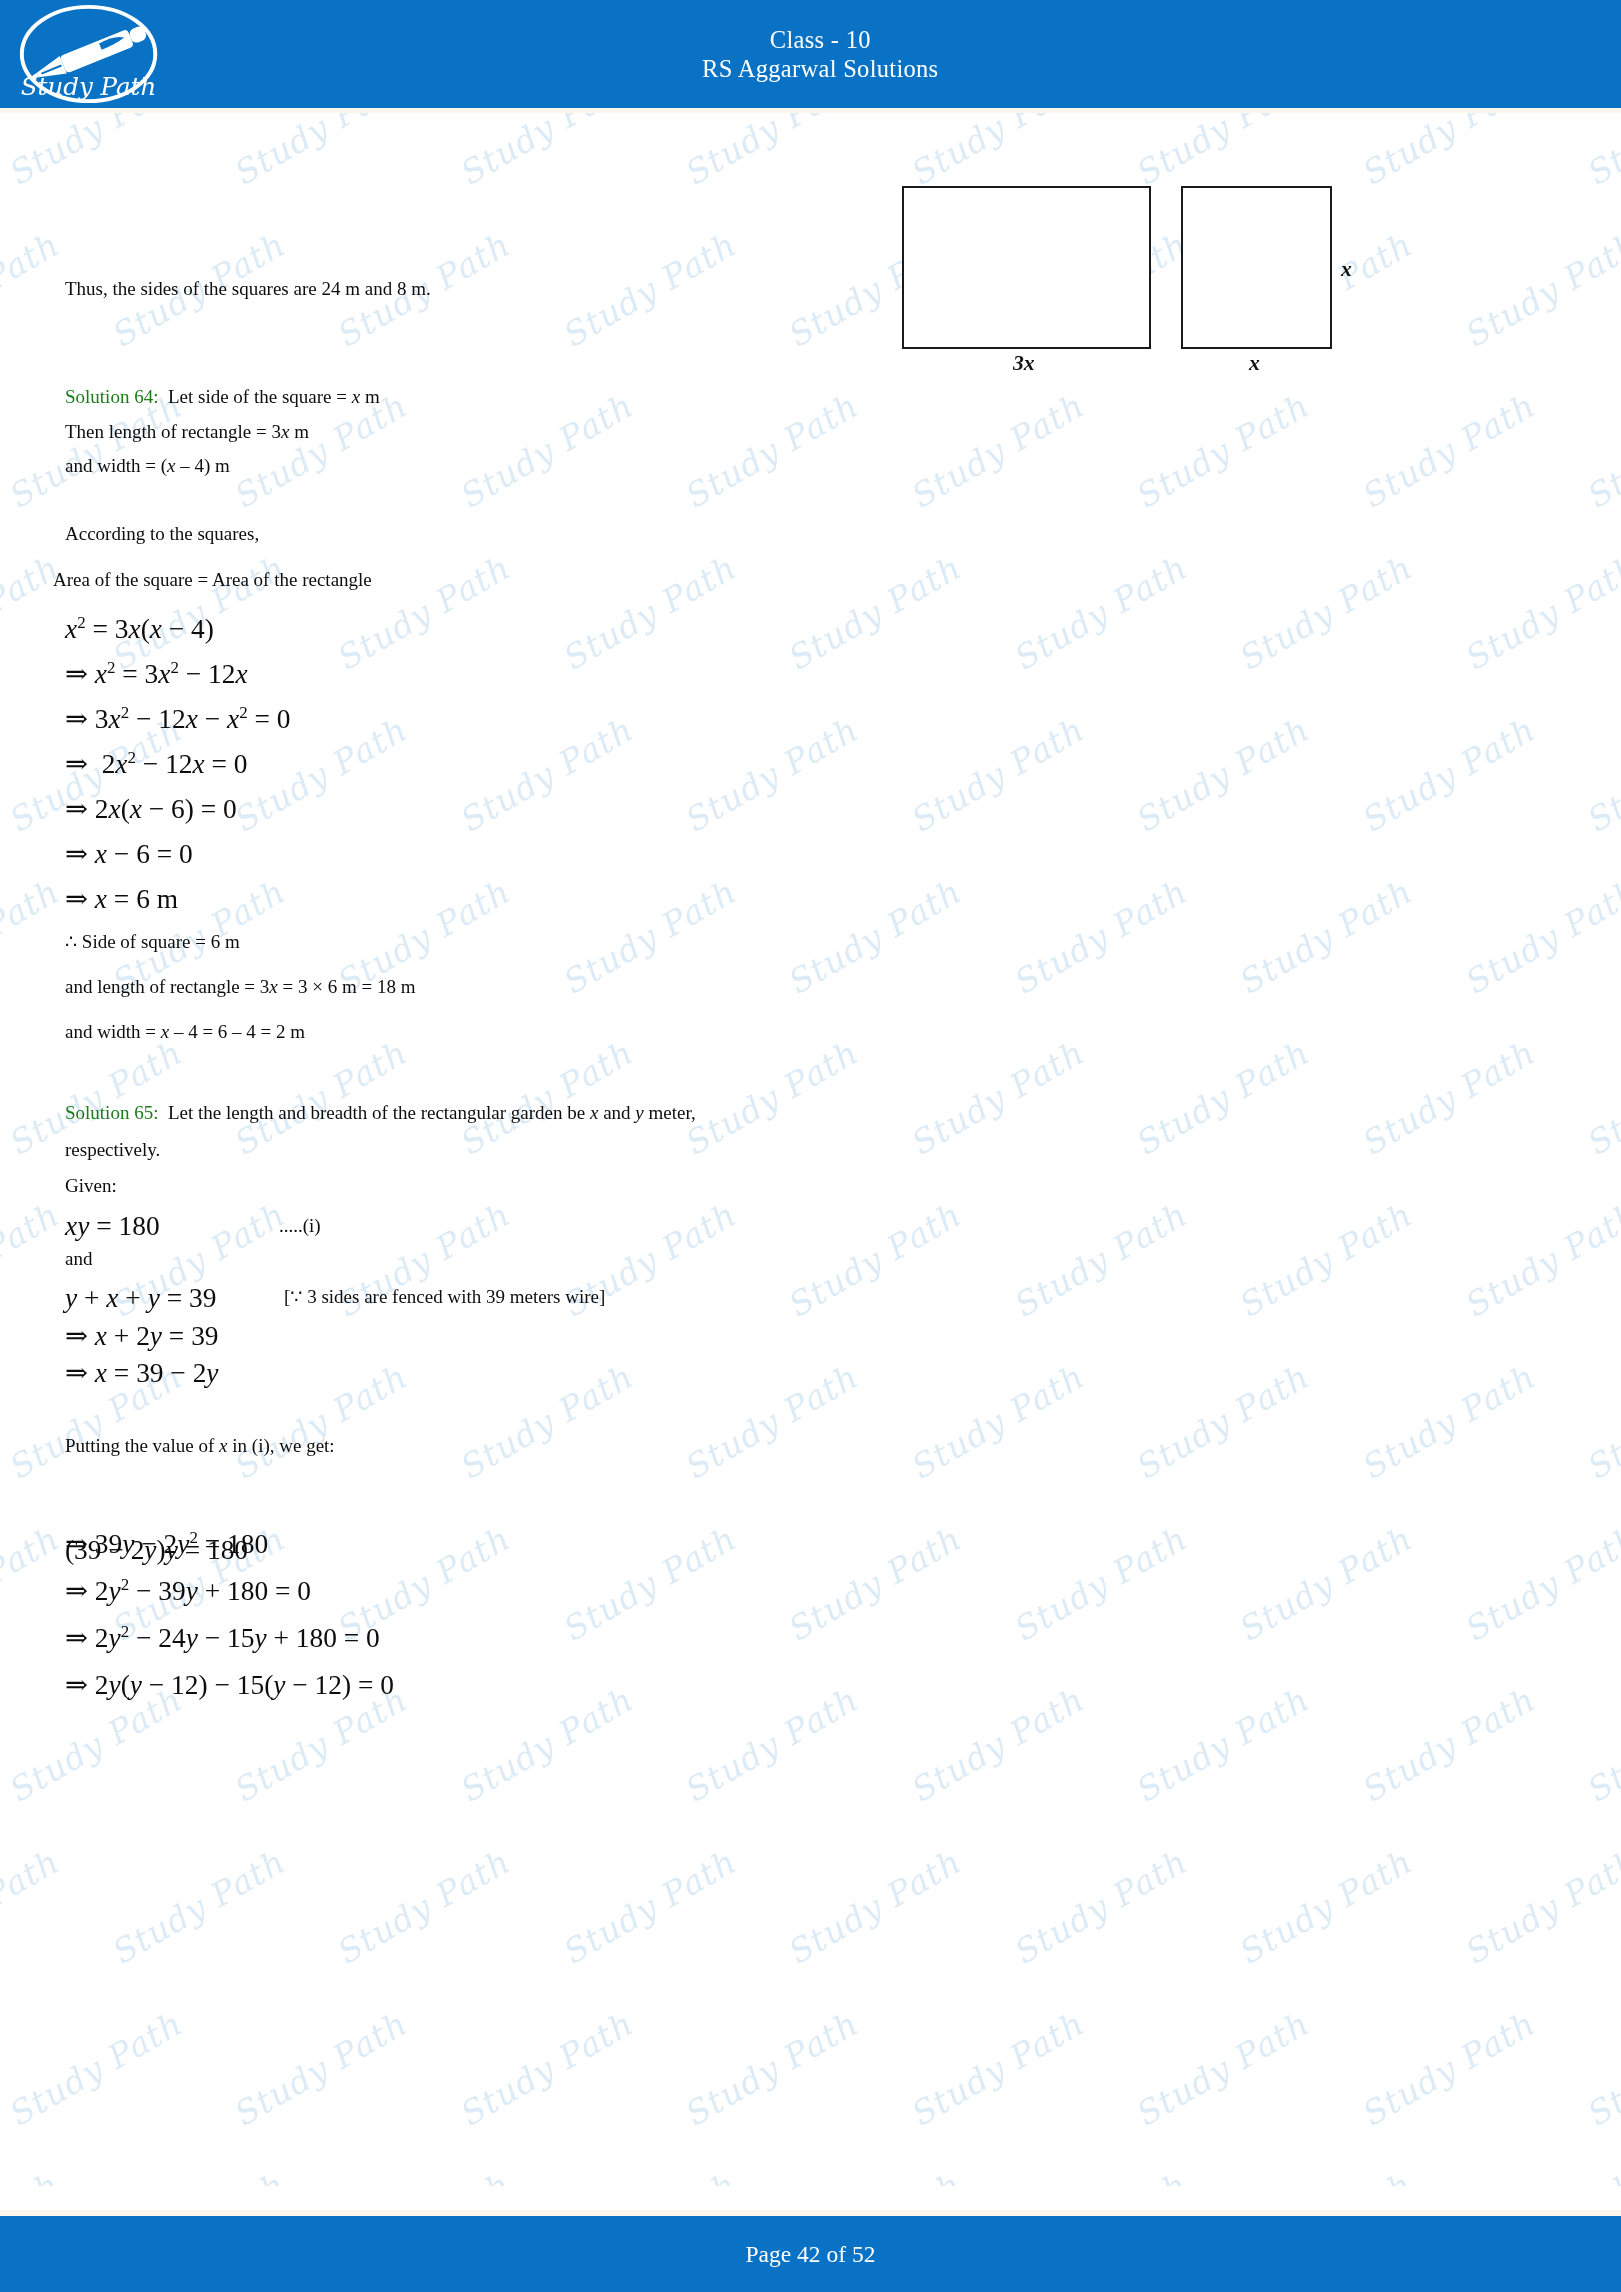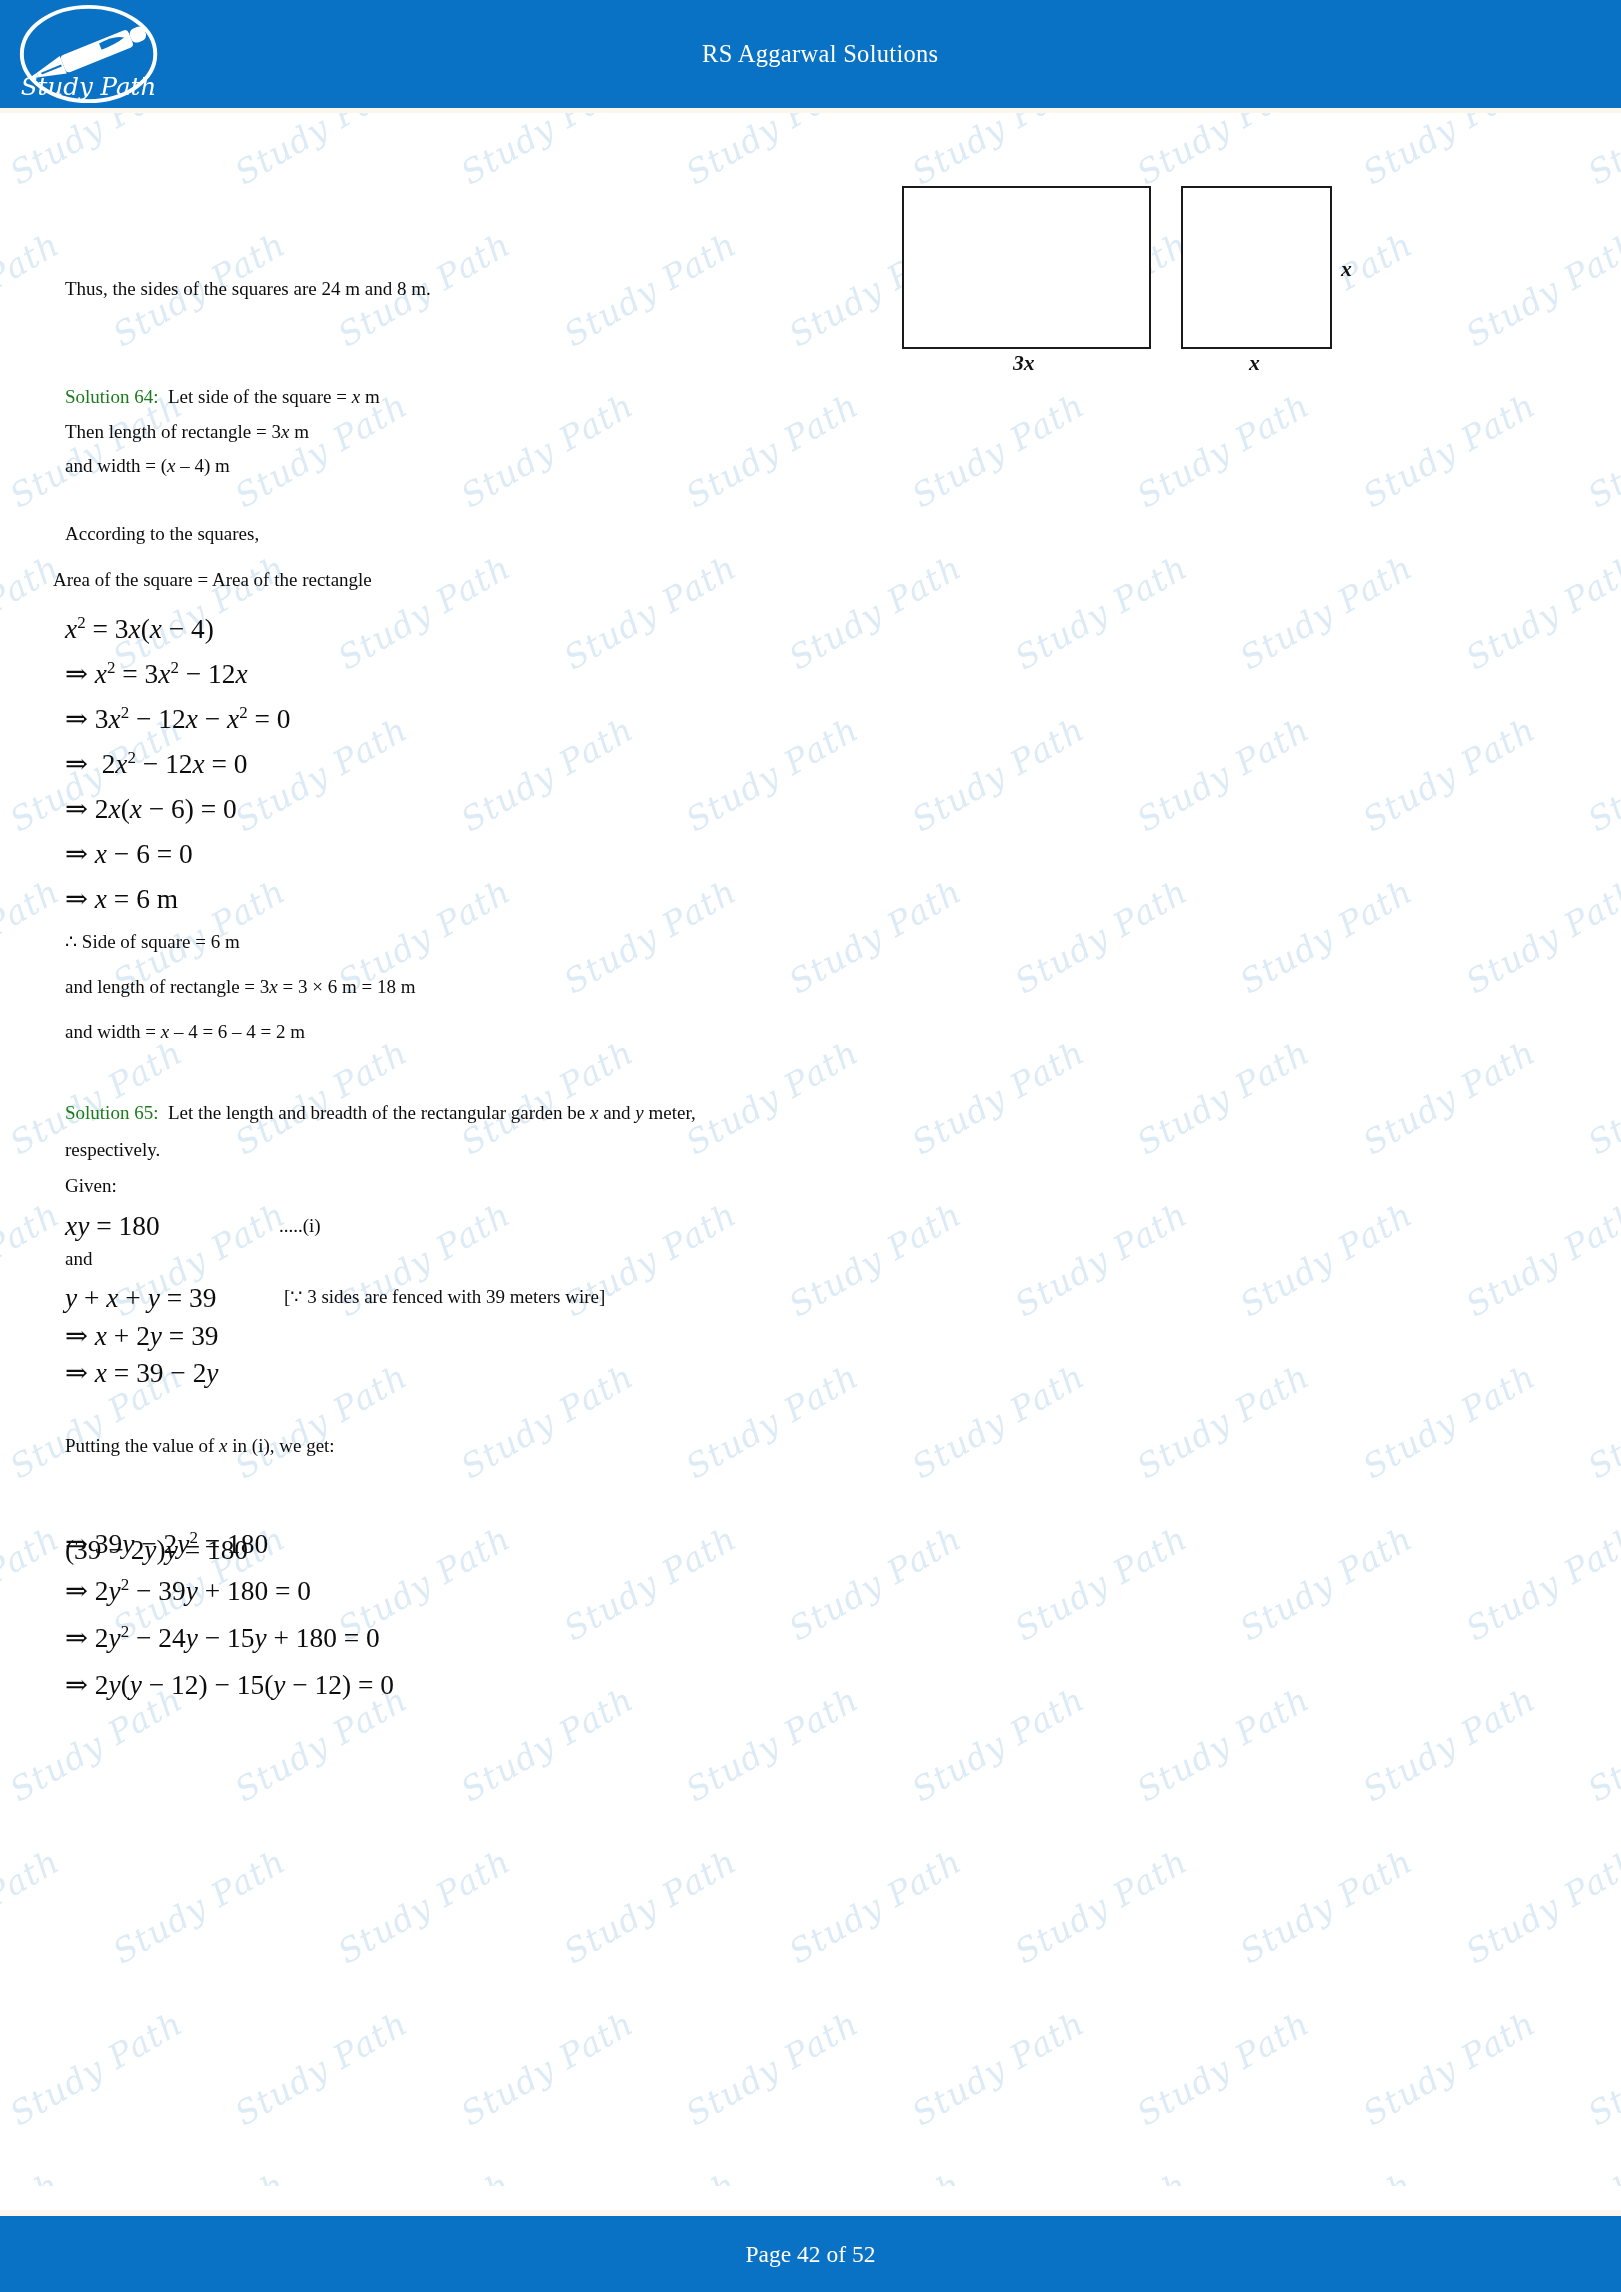--- a/index.html
+++ b/index.html
@@ -287,20 +287,21 @@
           <line x1="30" y1="53.5" x2="52" y2="53.5" stroke="#0a72c4" stroke-width="2"></line>
 
           <path d="M96 47 q18 -2 26 4 q-10 3 -26 3 z" fill="#0a72c4"></path>
         </g>
 
         <text x="82" y="95" text-anchor="middle" fill="#ffffff" font-family="DejaVu Serif, serif" font-style="italic" font-size="25">Study Path</text>
       </svg>
     </div>
 
     <div id="header-titles">
+      <span class="line line1">Class - 10</span>
       <span class="line">RS Aggarwal Solutions</span>
     </div>
   </div>
   <div id="header-strip-bottom"></div>
 
   <div id="content">
 
     <div class="txt" style="left:65px; top:171px;">Thus, the sides of the squares are 24 m and 8 m.</div>
 
     <div class="txt" style="left:65px; top:279px;">

